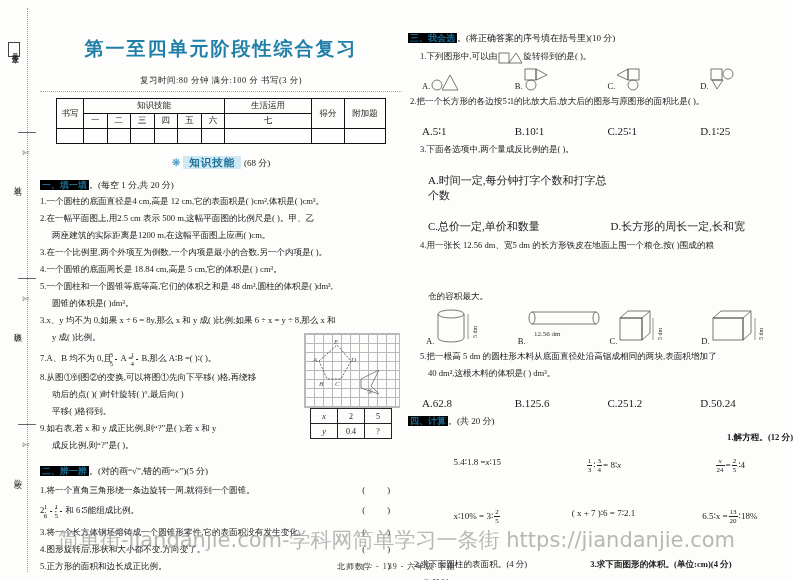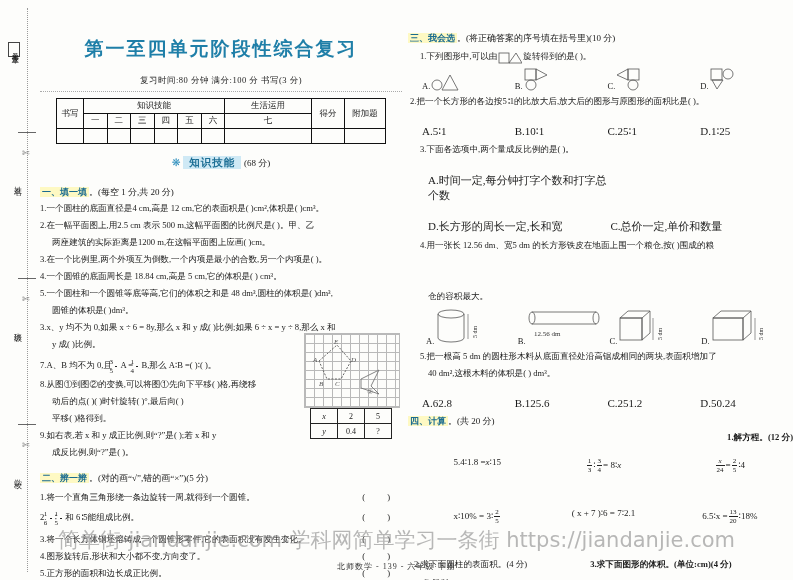--- a/index.html
+++ b/index.html
@@ -69,24 +69,24 @@
   }
   
   .banner{
     text-align:center;margin-top:12px;font-size:10.5px;color:#1a1a1a;
   }
   .banner .hl{
     background:#cfe9f5;color:#1d6f95;font-weight:bold;padding:1px 6px;letter-spacing:1px;
   }
   .banner .star{color:#2f8fbd;}
   .secthead{
-    font-size:9px;margin-top:16px;margin-bottom:2px;
+    font-size:9px;margin-top:9px;margin-bottom:2px;
   }
   .secthead .hl{
-    background:#fef9c3;color:#1a6b90;font-weight:bold;padding:0 2px;text-align:right;
+    background:#000000;color:#1a6b90;font-weight:bold;padding:0 2px;text-align:right;
   }
   .q{
     font-size:8.6px;line-height:15px;margin:2px 0 0 0;position:relative;
   }
   .q.indent{padding-left:10px;text-indent:-10px;}
   .sub{padding-left:12px;}
   .tfmark{float:right;letter-spacing:10px;padding-right:2px;}
   
   .frac{display:inline-block;vertical-align:middle;text-align:center;font-size:7px;line-height:8px;margin:0 1px;}
   .frac .n{display:block;border-bottom:1px solid #222;padding:0 1px;}
@@ -341,22 +341,22 @@
     <div>B.10∶1</div>
     <div>C.25∶1</div>
     <div>D.1∶25</div>
   </div>
 
   <div class="q" style="padding-left:12px;margin-top:4px;">3.下面各选项中,两个量成反比例的是(        )。</div>
   <div class="choice-row two" style="padding-left:20px;">
     <div>A.时间一定,每分钟打字个数和打字总个数</div>
   </div>
   <div class="choice-row two" style="padding-left:20px;">
+    <div>C.总价一定,单价和数量</div>
     <div>D.长方形的周长一定,长和宽</div>
-    <div>C.总价一定,单价和数量</div>
   </div>
 
   <div class="q" style="padding-left:12px;margin-top:4px;">4.用一张长 12.56 dm、宽5 dm 的长方形铁皮在地面上围一个粮仓,按(        )围成的粮</div>
   <div class="q" style="padding-left:20px;margin-top:36px;">仓的容积最大。</div>
 
   <div class="figrow" style="padding-left:18px;margin-top:2px;">
     <div>
       <span>A.</span>
       <svg width="44" height="40" viewBox="0 0 44 40">
         <ellipse cx="17" cy="8" rx="13" ry="4" fill="none" stroke="#555" stroke-width="0.8"></ellipse>

